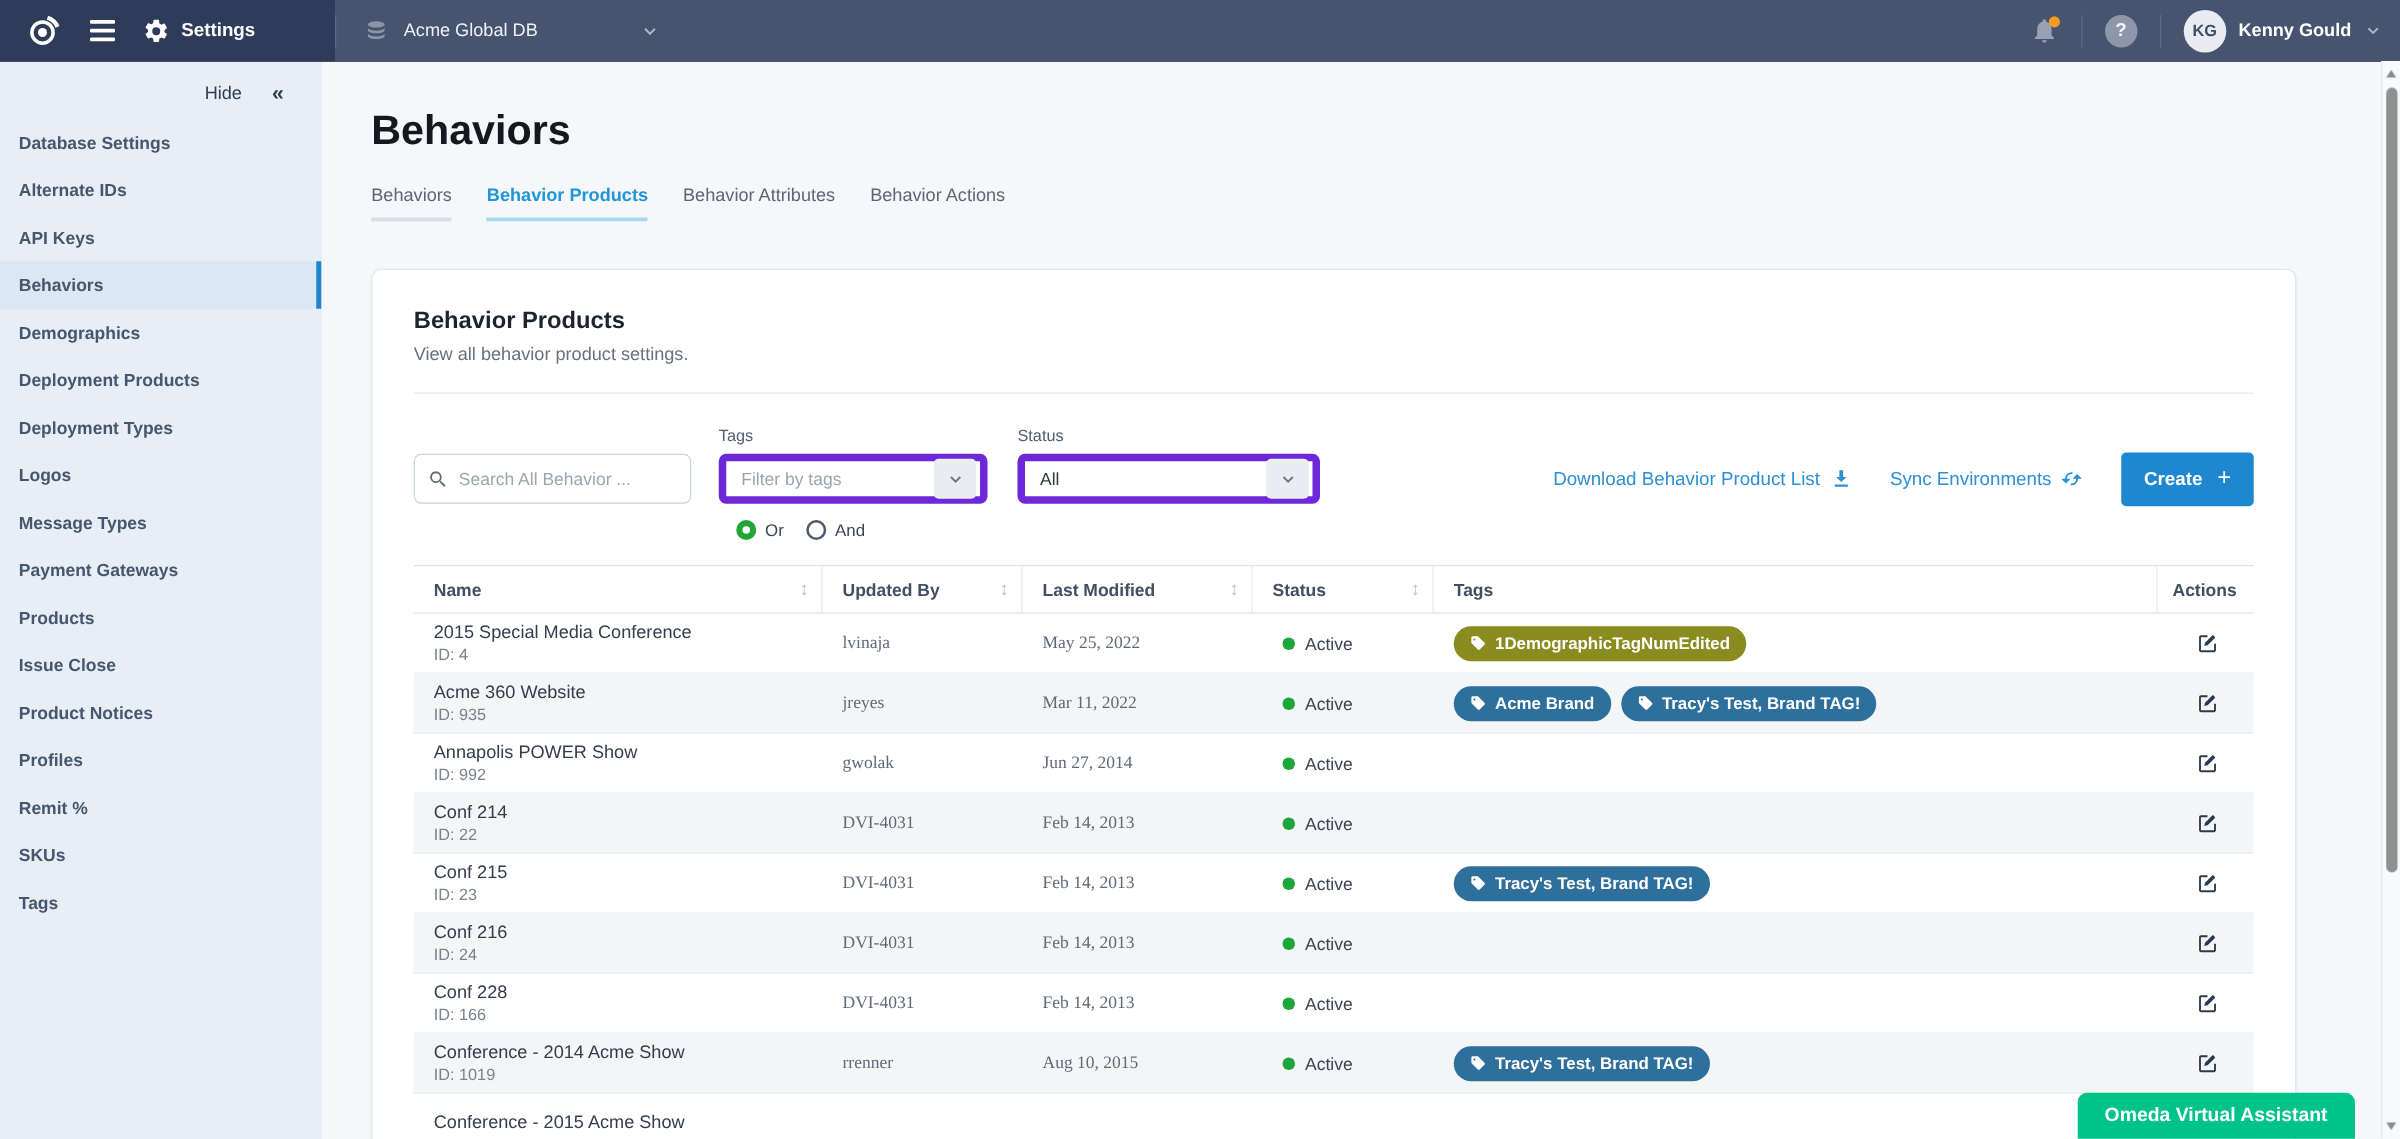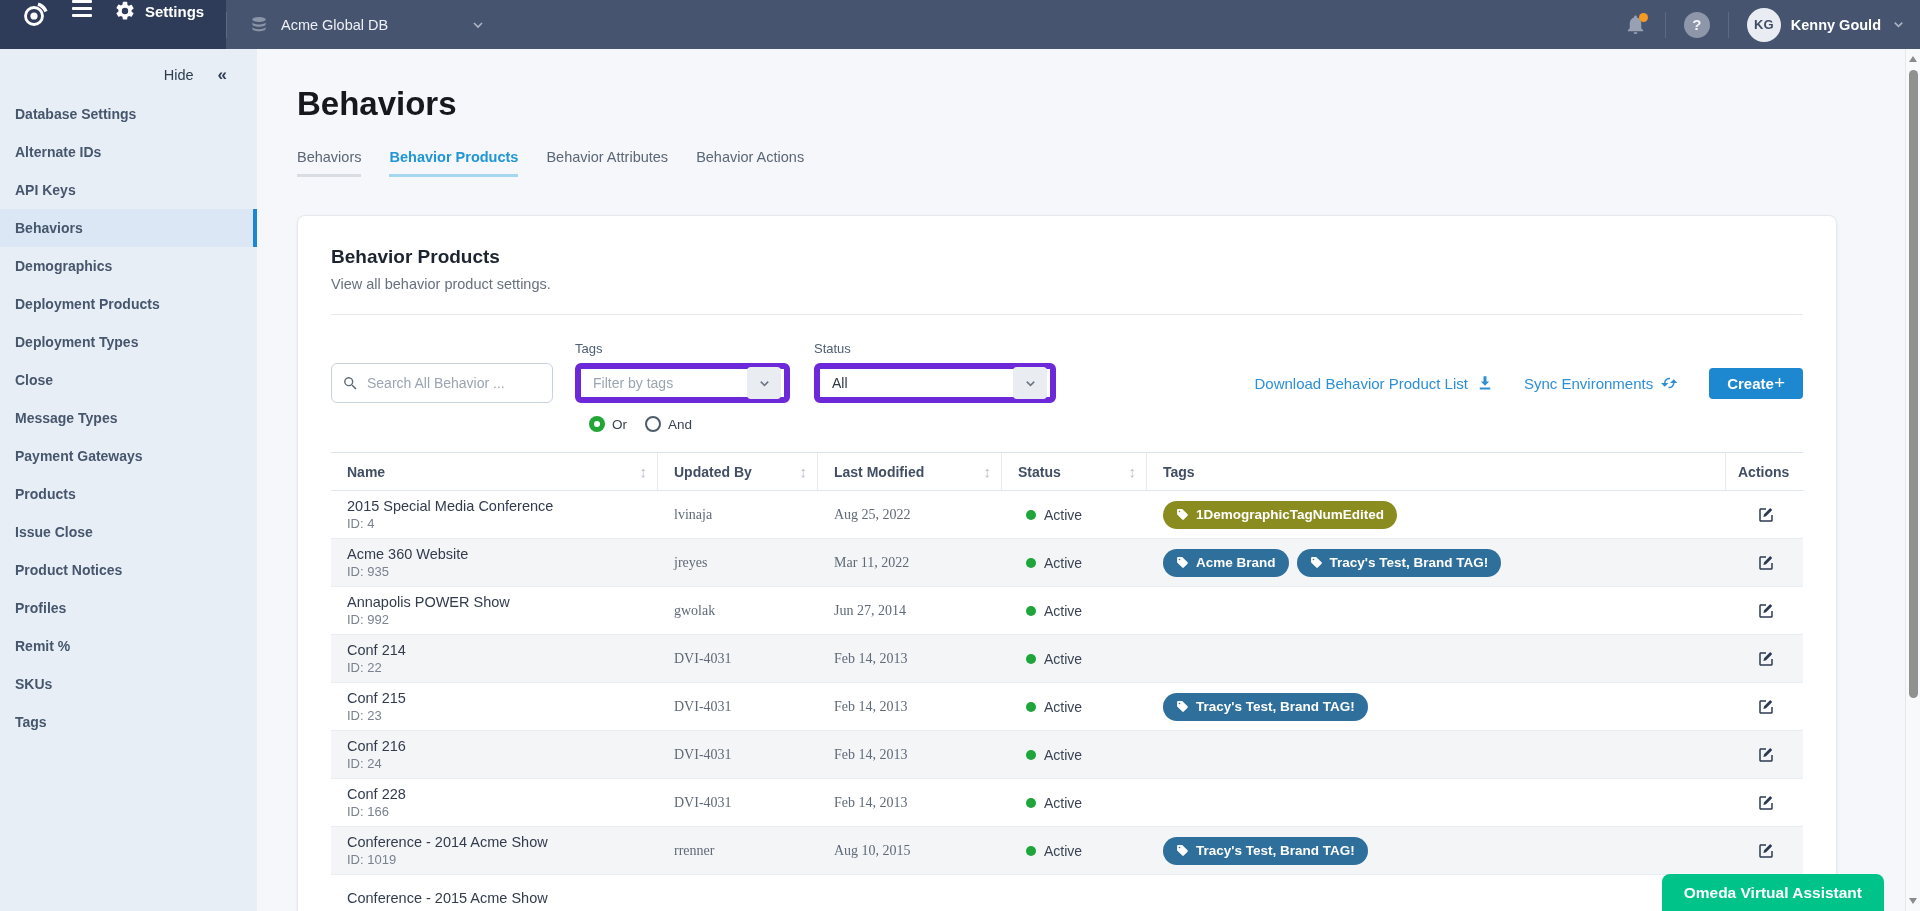--- a/index.html
+++ b/index.html
@@ -1,20 +1,20 @@
 <!DOCTYPE html>
 <html><head>
 <meta charset="utf-8">
 <style>
   * { margin:0; padding:0; box-sizing:border-box; }
   html,body { width:1920px; height:911px; overflow:hidden; font-family:"Liberation Sans", sans-serif; background:#f5f7fa; }
 
   
   .topbar { position:fixed; top:0; left:0; width:1920px; height:49px; background:#47546f; display:flex; align-items:center; z-index:50; }
-  .topbar-brand { width:226px; height:49px; background:#2e3c5a; display:flex; align-items:flex-start; gap:22px; padding:0 20px; flex-shrink:0; }
+  .topbar-brand { width:268px; height:49px; background:#2e3c5a; display:flex; align-items:center; gap:22px; padding:0 20px; flex-shrink:0; }
   .hamburger { display:flex; flex-direction:column; gap:4px; cursor:pointer; }
   .hamburger span { display:block; width:20px; height:3px; background:#fff; border-radius:1px; }
   .settings-group { display:flex; align-items:center; gap:9px; cursor:pointer; }
   .settings-label { color:#fff; font-size:15px; font-weight:bold; }
   .tb-sep { width:1px; height:26px; background:#5d6a84; flex-shrink:0; }
   .db-selector { display:flex; align-items:center; gap:12px; padding:0 22px; height:49px; cursor:pointer; }
   .db-name { color:#eef1f6; font-size:14.5px; margin-right:70px; }
   .tb-right { margin-left:auto; display:flex; align-items:center; gap:18px; padding-right:14px; }
   .bell-wrap { position:relative; cursor:pointer; }
   .bell-dot { position:absolute; top:0; right:-1px; width:9px; height:9px; border-radius:50%; background:#f59a23; }
@@ -58,21 +58,21 @@
   .value-text { font-size:14px; color:#2f3845; }
 
   .radio-row { display:flex; align-items:center; gap:18px; margin-left:258px; margin-top:13px; }
   .radio-opt { display:flex; align-items:center; gap:7px; font-size:13.5px; color:#3a4452; cursor:pointer; }
   .radio-on { width:16px; height:16px; border-radius:50%; background:#21a637; display:flex; align-items:center; justify-content:center; }
   .radio-on::after { content:""; width:6px; height:6px; border-radius:50%; background:#fff; }
   .radio-off { width:16px; height:16px; border-radius:50%; border:2px solid #4c5a6b; background:#fff; }
 
   .filters-right { margin-left:auto; display:flex; align-items:center; gap:30px; height:40px; }
   .link { display:flex; align-items:center; gap:8px; color:#2d8fd4; font-size:15px; cursor:pointer; }
-  .btn-create { height:31px; background:#1d87cf; border:none; border-radius:4px; color:#fff; font-size:15px; font-weight:bold; padding:0 18px; display:flex; align-items:center; cursor:pointer; font-family:"Liberation Sans", sans-serif; }
+  .btn-create { height:43px; background:#1d87cf; border:none; border-radius:4px; color:#fff; font-size:15px; font-weight:bold; padding:0 18px; display:flex; align-items:center; gap:12px; cursor:pointer; font-family:"Liberation Sans", sans-serif; }
   .plus-glyph { font-size:19px; font-weight:normal; }
 
   
   .table { margin-top:20px; border-top:1px solid #dde3ea; }
   .t-head { display:grid; grid-template-columns:327px 160px 184px 145px 579px 79px; height:38px; border-bottom:1px solid #dfe5ec; }
   .th { display:flex; align-items:center; justify-content:space-between; padding:0 10px 0 16px; font-size:14px; font-weight:bold; color:#414e63; border-right:1px solid #e6ebf1; }
   .th:last-child { border-right:none; padding-left:12px; }
   .sort-glyph { color:#b9c2cc; font-size:15px; cursor:pointer; }
   .t-row { display:grid; grid-template-columns:327px 160px 184px 145px 579px 79px; height:48px; border-bottom:1px solid #e8edf2; align-items:center; }
   .t-row.even { background:#f4f5f7; }
@@ -168,21 +168,21 @@
     <span>Hide</span>
     <span class="collapse-glyph">«</span>
   </div>
   <div class="sb-item">Database Settings</div>
   <div class="sb-item">Alternate IDs</div>
   <div class="sb-item">API Keys</div>
   <div class="sb-item active">Behaviors</div>
   <div class="sb-item">Demographics</div>
   <div class="sb-item">Deployment Products</div>
   <div class="sb-item">Deployment Types</div>
-  <div class="sb-item">Close</div>
+  <div class="sb-item">Logos</div>
   <div class="sb-item">Message Types</div>
   <div class="sb-item">Payment Gateways</div>
   <div class="sb-item">Products</div>
   <div class="sb-item">Issue Close</div>
   <div class="sb-item">Product Notices</div>
   <div class="sb-item">Profiles</div>
   <div class="sb-item">Remit %</div>
   <div class="sb-item">SKUs</div>
   <div class="sb-item">Tags</div>
 </nav>
@@ -299,21 +299,21 @@
             <span>Actions</span>
           </div>
       </div>
 
       <div class="t-row">
         <div class="cell-name">
             <div class="row-name">2015 Special Media Conference</div>
             <div class="row-id">ID: 4</div>
           </div>
         <div class="cell-text">lvinaja</div>
-        <div class="cell-text">Aug 25, 2022</div>
+        <div class="cell-text">May 25, 2022</div>
         <div class="cell-status">
             <span class="status-dot"></span>
             <span class="status-text">Active</span>
           </div>
         <div class="cell-tags">
             <span class="pill pill-olive">
               <svg width="13" height="13" viewBox="0 0 24 24" fill="#fff">
                 <path d="M21.4 11.6l-9-9C12 2.2 11.5 2 11 2H4c-1.1 0-2 .9-2 2v7c0 .5.2 1 .6 1.4l9 9c.8.8 2 .8 2.8 0l7-7c.8-.8.8-2 0-2.8zM6.5 8C5.7 8 5 7.3 5 6.5S5.7 5 6.5 5 8 5.7 8 6.5 7.3 8 6.5 8z"></path>
               </svg>
               <span>1DemographicTagNumEdited</span>

